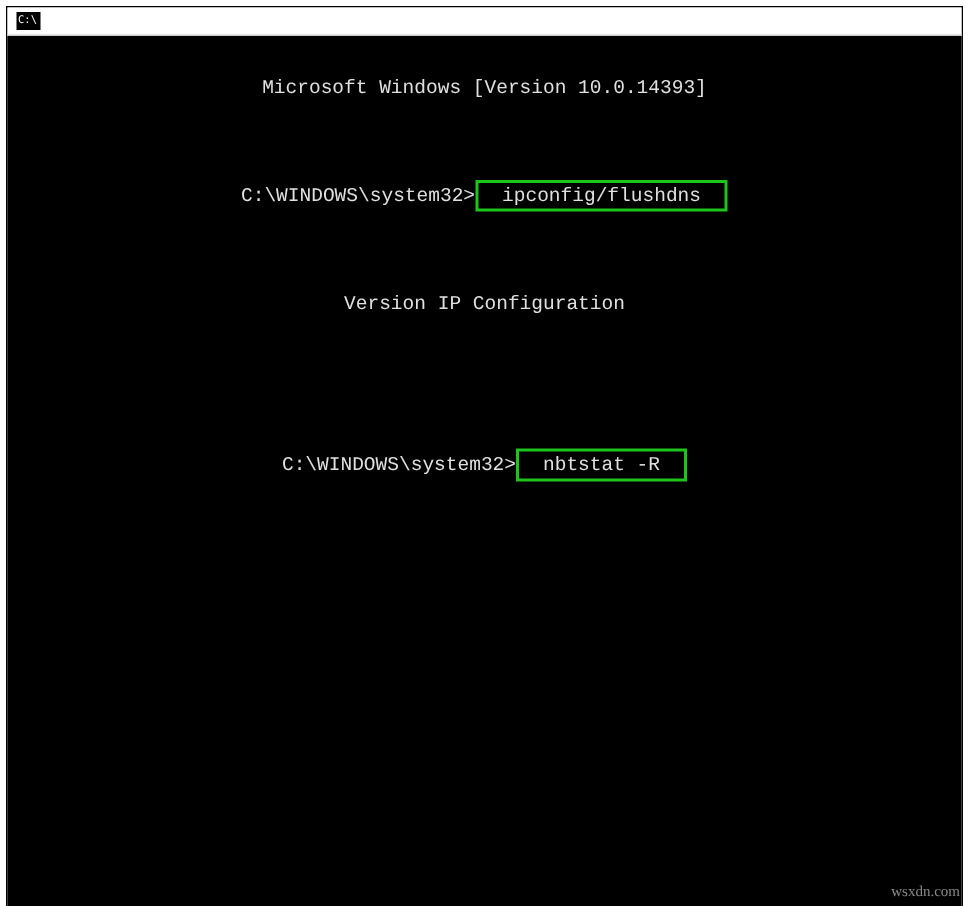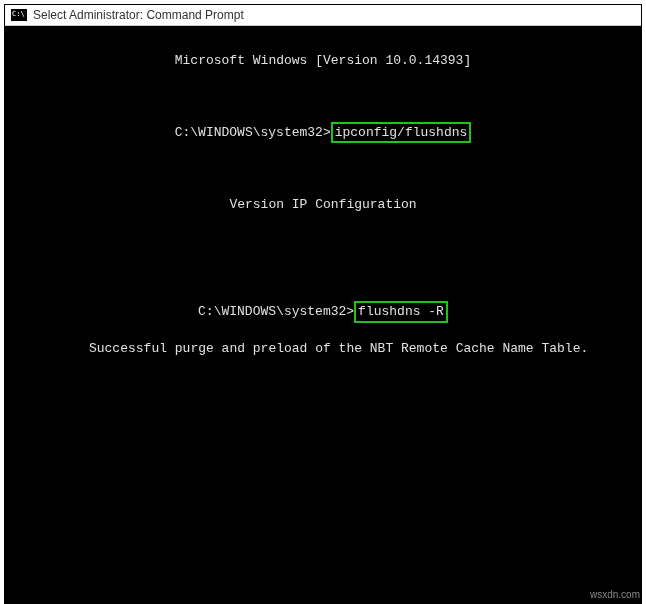--- a/index.html
+++ b/index.html
@@ -3,43 +3,41 @@
   <meta charset="utf-8">
   <style>
     * { margin: 0; padding: 0; box-sizing: border-box; }
     body { background: #fff; font-family: Consolas, 'Courier New', monospace; width: 646px; height: 604px; overflow: hidden; }
     .window { border: 1px solid #000; background: #fff; margin: 4px; }
     .titlebar { background: #fff; display: flex; align-items: center; padding: 3px 6px; border-bottom: 1px solid #ccc; font-family: 'Segoe UI', Tahoma, sans-serif; font-size: 12px; }
     .titlebar-icon { width: 16px; height: 12px; background: #000; margin-right: 6px; position: relative; }
     .titlebar-icon::before { content: 'C:\\'; position: absolute; color: #fff; font-size: 7px; top: 1px; left: 1px; font-family: monospace; }
     .titlebar-title { color: #333; }
     .terminal { background: #000; color: #e0e0e0; padding: 8px 8px 8px 8px; font-size: 13px; line-height: 1.35; white-space: pre-wrap; font-family: Consolas, 'Courier New', monospace; min-height: 560px; position: relative; }
-    .hl { border: 2px solid #1cc41c; padding: 0 2px; display: inline-block; }
+    .hl { border: 2px solid #1cc41c; padding: 0 16px; display: inline-block; }
     .line { display: block; text-align: center; }
     .blank { display: block; height: 1.35em; }
-    .src { position: absolute; bottom: 4px; right: 6px; font-size: 10px; color: #888; font-family: Liberation Sans, sans-serif; }
+    .src { position: absolute; bottom: 4px; right: 6px; font-size: 10px; color: #888; font-family: Liberation Serif, serif; }
   </style>
 </head>
 <body>
 
 <div class="window">
   <div class="titlebar">
     <span class="titlebar-icon"></span>
-    <span class="titlebar-title">Select Administrator: Command Prompt</span>
   </div>
   <div class="terminal">
 <span class="line">Microsoft Windows [Version 10.0.14393]</span>
 <span class="blank"></span>
 <span class="line"><span>C:\WINDOWS\system32&gt;</span><span class="hl">ipconfig/flushdns</span></span>
 <span class="blank"></span>
 <span class="line">Version IP Configuration</span>
 <span class="blank"></span>
 <span class="blank"></span>
-<span class="line"><span>C:\WINDOWS\system32&gt;</span><span class="hl">flushdns -R</span></span>
-<span class="line">    Successful purge and preload of the NBT Remote Cache Name Table.</span>
+<span class="line"><span>C:\WINDOWS\system32&gt;</span><span class="hl">nbtstat -R</span></span>
 <span class="blank"></span>
 <span class="blank"></span>
 <span class="blank"></span>
 
 
 
 
 
 
 

